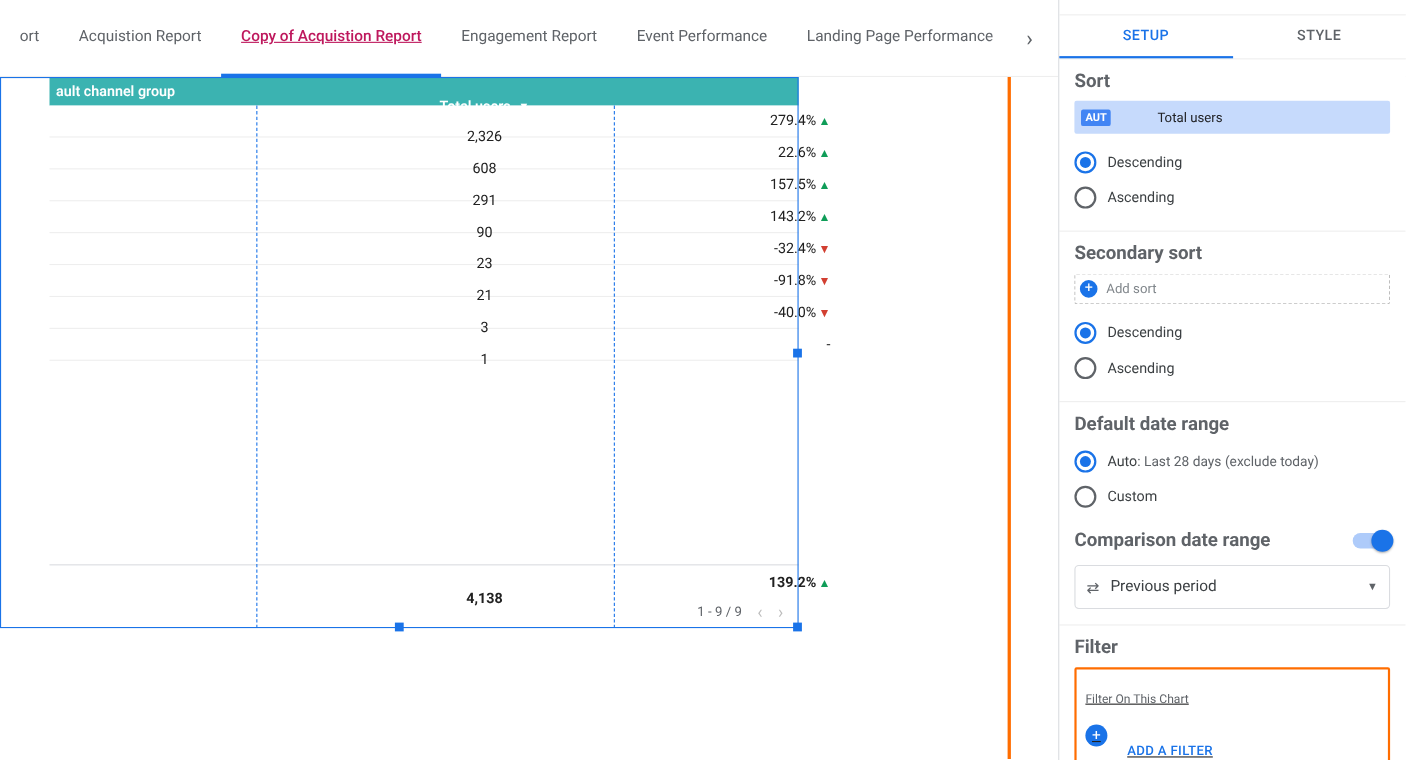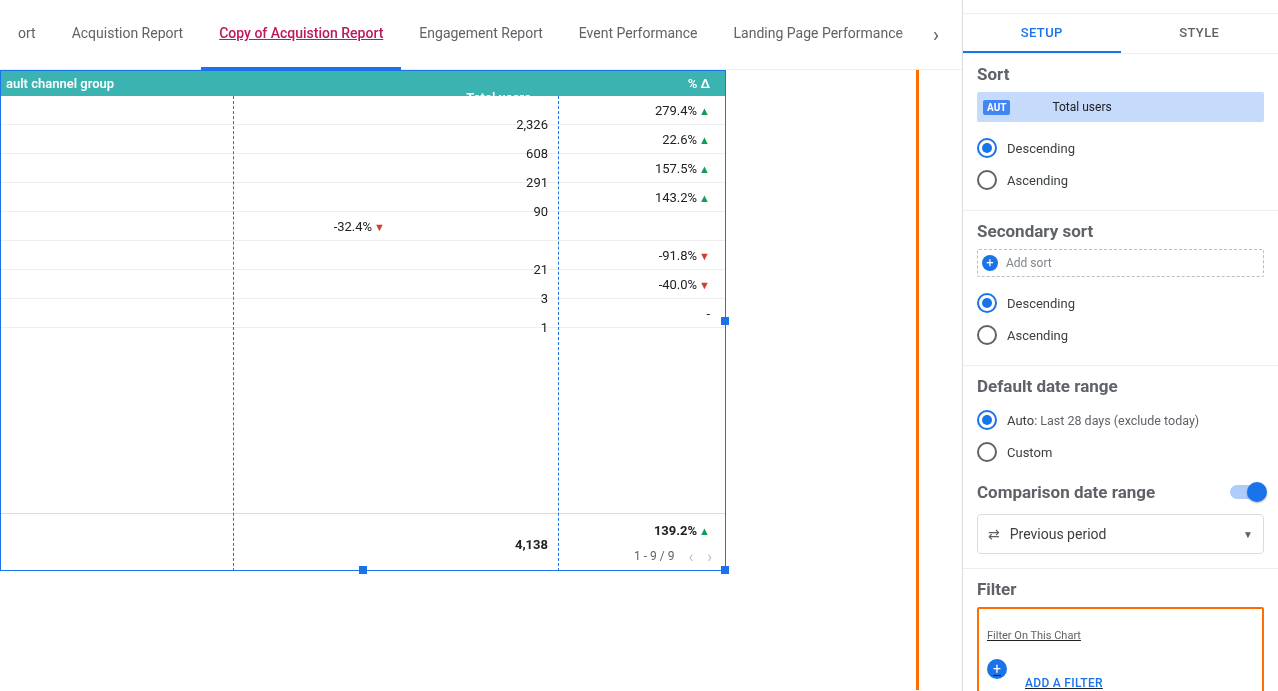--- a/index.html
+++ b/index.html
@@ -64,32 +64,33 @@
     top: 70px;
     left: 0;
     width: 920px;
     height: 620px;
     background: #fff;
   }
   .table-wrap {
     position: absolute;
     left: 0; top: 0;
     width: 726px;
+    padding-left: 45px;
   }
   .thead {
     background: #3bb3b1;
     color: #fff;
     display: flex;
     height: 26px;
     align-items: center;
     font-weight: 600;
     font-size: 13px;
   }
   .cell-dim { flex: 0 0 233px; padding: 0 6px; white-space: nowrap; overflow: hidden; }
-  .cell-val { flex: 0 0 325px; padding: 0 10px; text-align: right; margin-top: 28px; }
+  .cell-val { flex: 0 0 325px; padding: 0 10px; text-align: center; margin-top: 28px; }
   .cell-delta { flex: 0 0 168px; padding: 0 16px 0 10px; text-align: right; }
 
   .throws { background: #fff; }
   .trow {
     display: flex;
     height: 29px;
     align-items: center;
     border-bottom: 1px solid #eeeeee;
     font-size: 13px;
     color: #212121;
@@ -323,20 +324,21 @@
         <div class="cell-val">291</div>
         <div class="cell-delta"><span>157.5%</span><span class="arrow-up">▲</span></div>
       </div>
       <div class="trow">
         <div class="cell-dim"></div>
         <div class="cell-val">90</div>
         <div class="cell-delta"><span>143.2%</span><span class="arrow-up">▲</span></div>
       </div>
       <div class="trow">
         <div class="cell-dim"></div>
+        <div class="cell-val">23</div>
         <div class="cell-delta"><span>-32.4%</span><span class="arrow-down">▼</span></div>
       </div>
       <div class="trow">
         <div class="cell-dim"></div>
         <div class="cell-val">21</div>
         <div class="cell-delta"><span>-91.8%</span><span class="arrow-down">▼</span></div>
       </div>
       <div class="trow">
         <div class="cell-dim"></div>
         <div class="cell-val">3</div>

